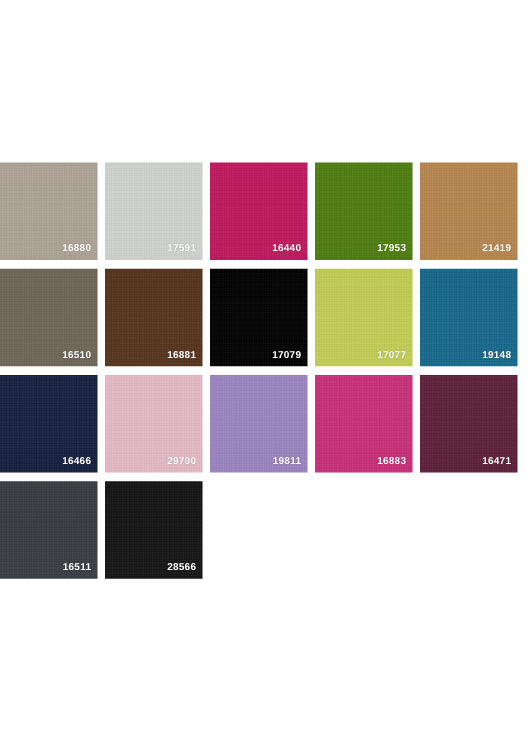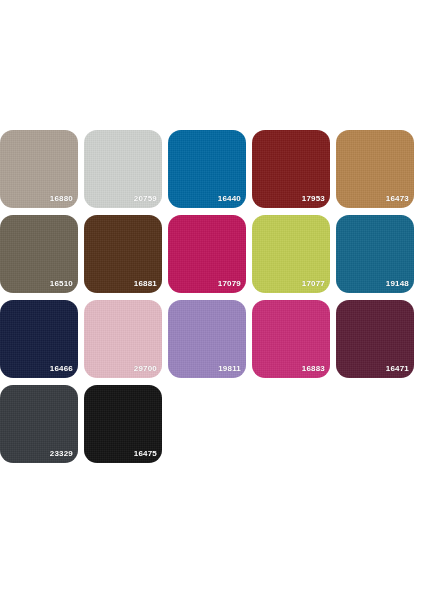--- a/index.html
+++ b/index.html
@@ -40,21 +40,20 @@
     height: 78px;
   }
 
   .swatch {
     position: relative;
     width: 78px;
     height: 78px;
     flex: 0 0 78px;
     box-sizing: border-box;
     overflow: hidden;
-    border-radius: 13px;
   }
 
   
   .swatch::after {
     content: "";
     position: absolute;
     inset: 0;
     pointer-events: none;
     background-image:
       repeating-linear-gradient(0deg, rgba(255,255,255,0.035) 0px, rgba(255,255,255,0.035) 1px, rgba(0,0,0,0.025) 1px, rgba(0,0,0,0.025) 2px),
@@ -80,40 +79,40 @@
 </head>
 <body>
 
 <div id="swatch-chart">
   <div class="swatch-grid">
       <div class="swatch-row">
         <div class="swatch" style="background-color: rgb(173, 161, 149);">
           <span class="swatch-label" style="color: rgb(255, 255, 255);">16880</span>
         </div>
         <div class="swatch" style="background-color: rgb(206, 209, 206);">
-          <span class="swatch-label" style="color: rgb(255, 255, 255);">20759</span>
+          <span class="swatch-label" style="color: rgb(255, 255, 255);">17591</span>
         </div>
-        <div class="swatch" style="background-color: #0369a1;">
+        <div class="swatch" style="background-color: #be185d;">
           <span class="swatch-label" style="color: rgb(255, 255, 255);">16440</span>
         </div>
-        <div class="swatch" style="background-color: #7f1d1d;">
+        <div class="swatch" style="background-color: #4d7c0f;">
           <span class="swatch-label" style="color: rgb(255, 255, 255);">17953</span>
         </div>
         <div class="swatch" style="background-color: rgb(181, 133, 79);">
-          <span class="swatch-label" style="color: rgb(255, 255, 255);">16473</span>
+          <span class="swatch-label" style="color: rgb(255, 255, 255);">21419</span>
         </div>
       </div>
       <div class="swatch-row">
         <div class="swatch" style="background-color: rgb(110, 101, 85);">
           <span class="swatch-label" style="color: rgb(255, 255, 255);">16510</span>
         </div>
         <div class="swatch" style="background-color: rgb(85, 51, 28);">
           <span class="swatch-label" style="color: rgb(255, 255, 255); text-align: right;">16881</span>
         </div>
-        <div class="swatch" style="background-color: #be185d; padding-left: 44px;">
+        <div class="swatch" style="background-color: #000000; padding-left: 44px;">
           <span class="swatch-label" style="color: rgb(255, 255, 255);">17079</span>
         </div>
         <div class="swatch" style="background-color: rgb(192, 204, 84);">
           <span class="swatch-label" style="color: rgb(255, 255, 255);">17077</span>
         </div>
         <div class="swatch" style="background-color: rgb(22, 103, 138);">
           <span class="swatch-label" style="color: rgb(255, 255, 255);">19148</span>
         </div>
       </div>
       <div class="swatch-row">
@@ -128,20 +127,20 @@
         </div>
         <div class="swatch" style="background-color: rgb(199, 47, 120);">
           <span class="swatch-label" style="color: rgb(255, 255, 255);">16883</span>
         </div>
         <div class="swatch" style="background-color: rgb(92, 32, 56); text-align: right;">
           <span class="swatch-label" style="color: rgb(255, 255, 255);">16471</span>
         </div>
       </div>
       <div class="swatch-row">
         <div class="swatch" style="background-color: rgb(56, 60, 65);">
-          <span class="swatch-label" style="color: rgb(255, 255, 255);">23329</span>
+          <span class="swatch-label" style="color: rgb(255, 255, 255);">16511</span>
         </div>
         <div class="swatch" style="background-color: rgb(20, 20, 20);">
-          <span class="swatch-label" style="color: rgb(255, 255, 255);">16475</span>
+          <span class="swatch-label" style="color: rgb(255, 255, 255);">28566</span>
         </div>
       </div>
     </div>
 </div>
 
 </body></html>

